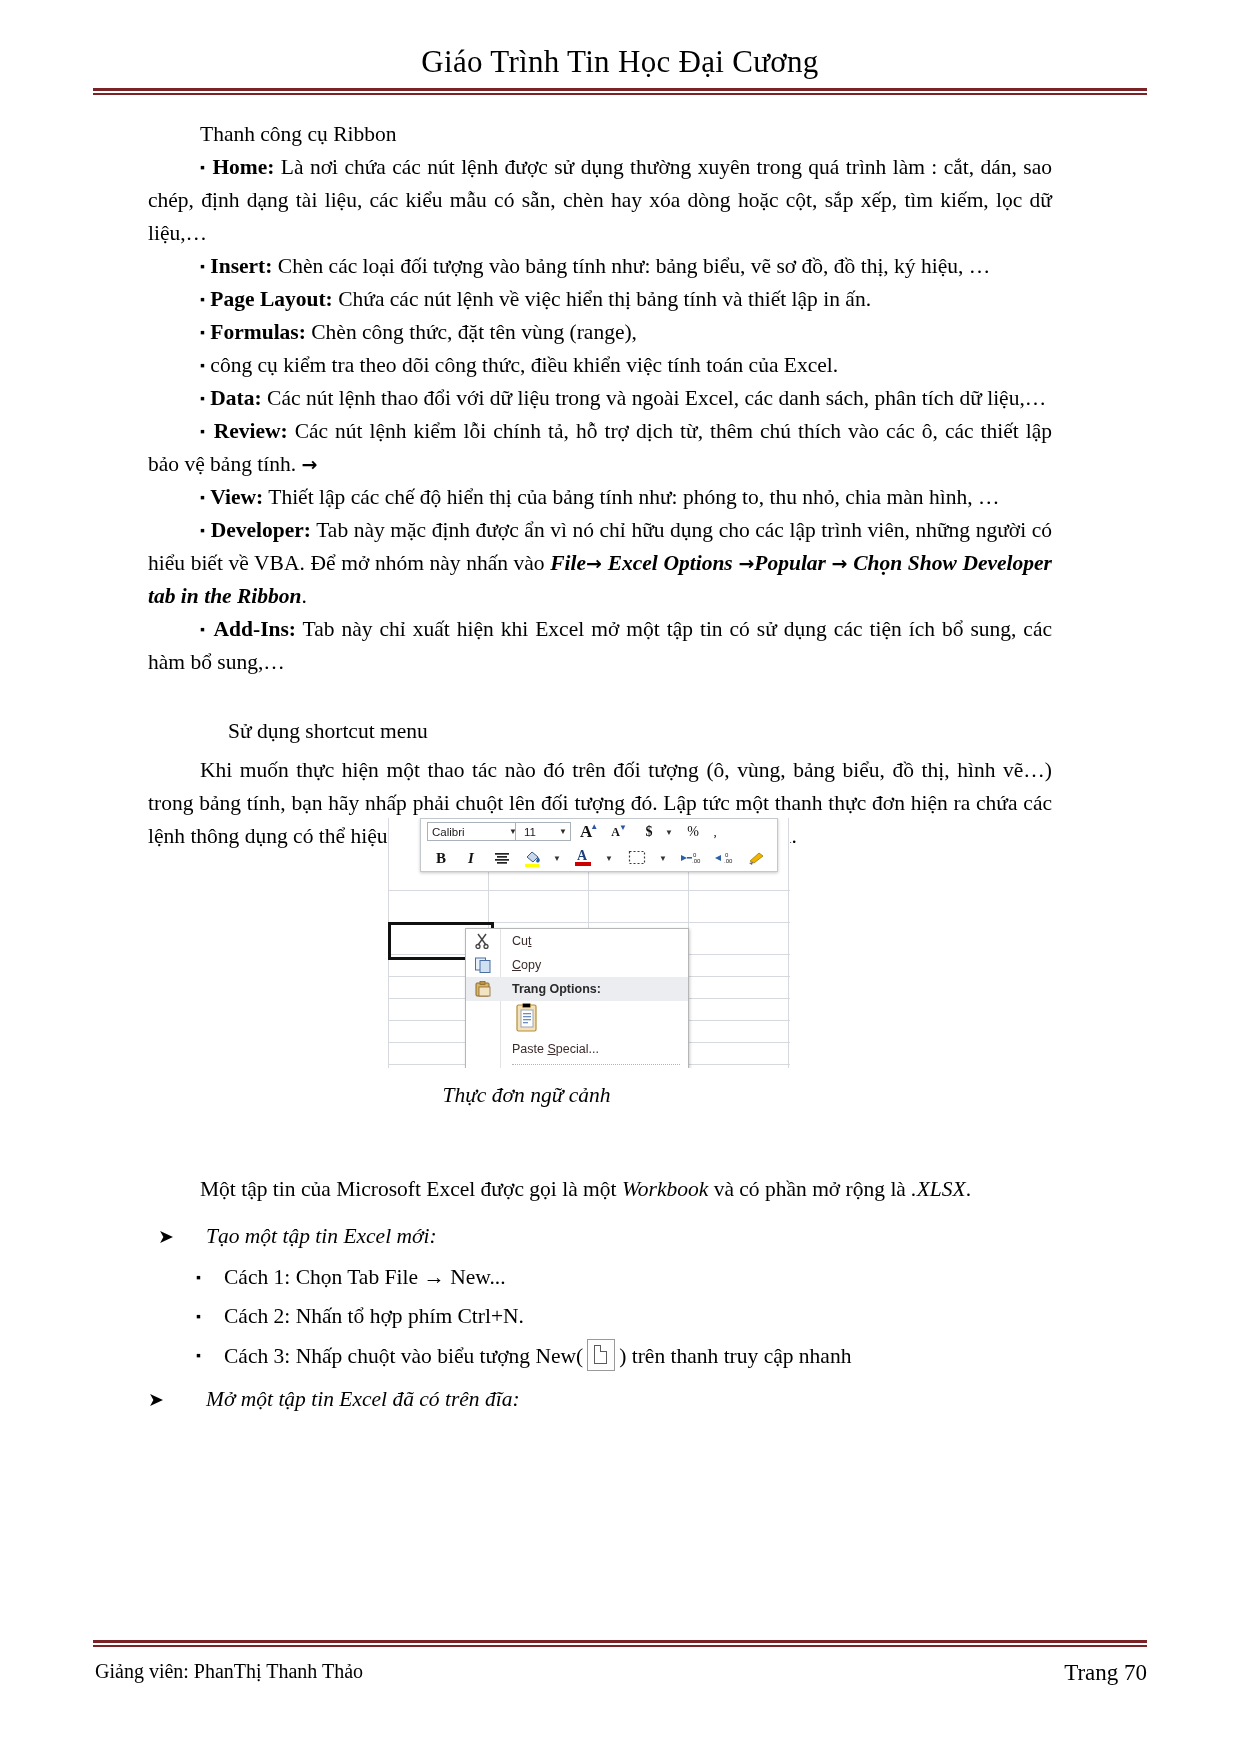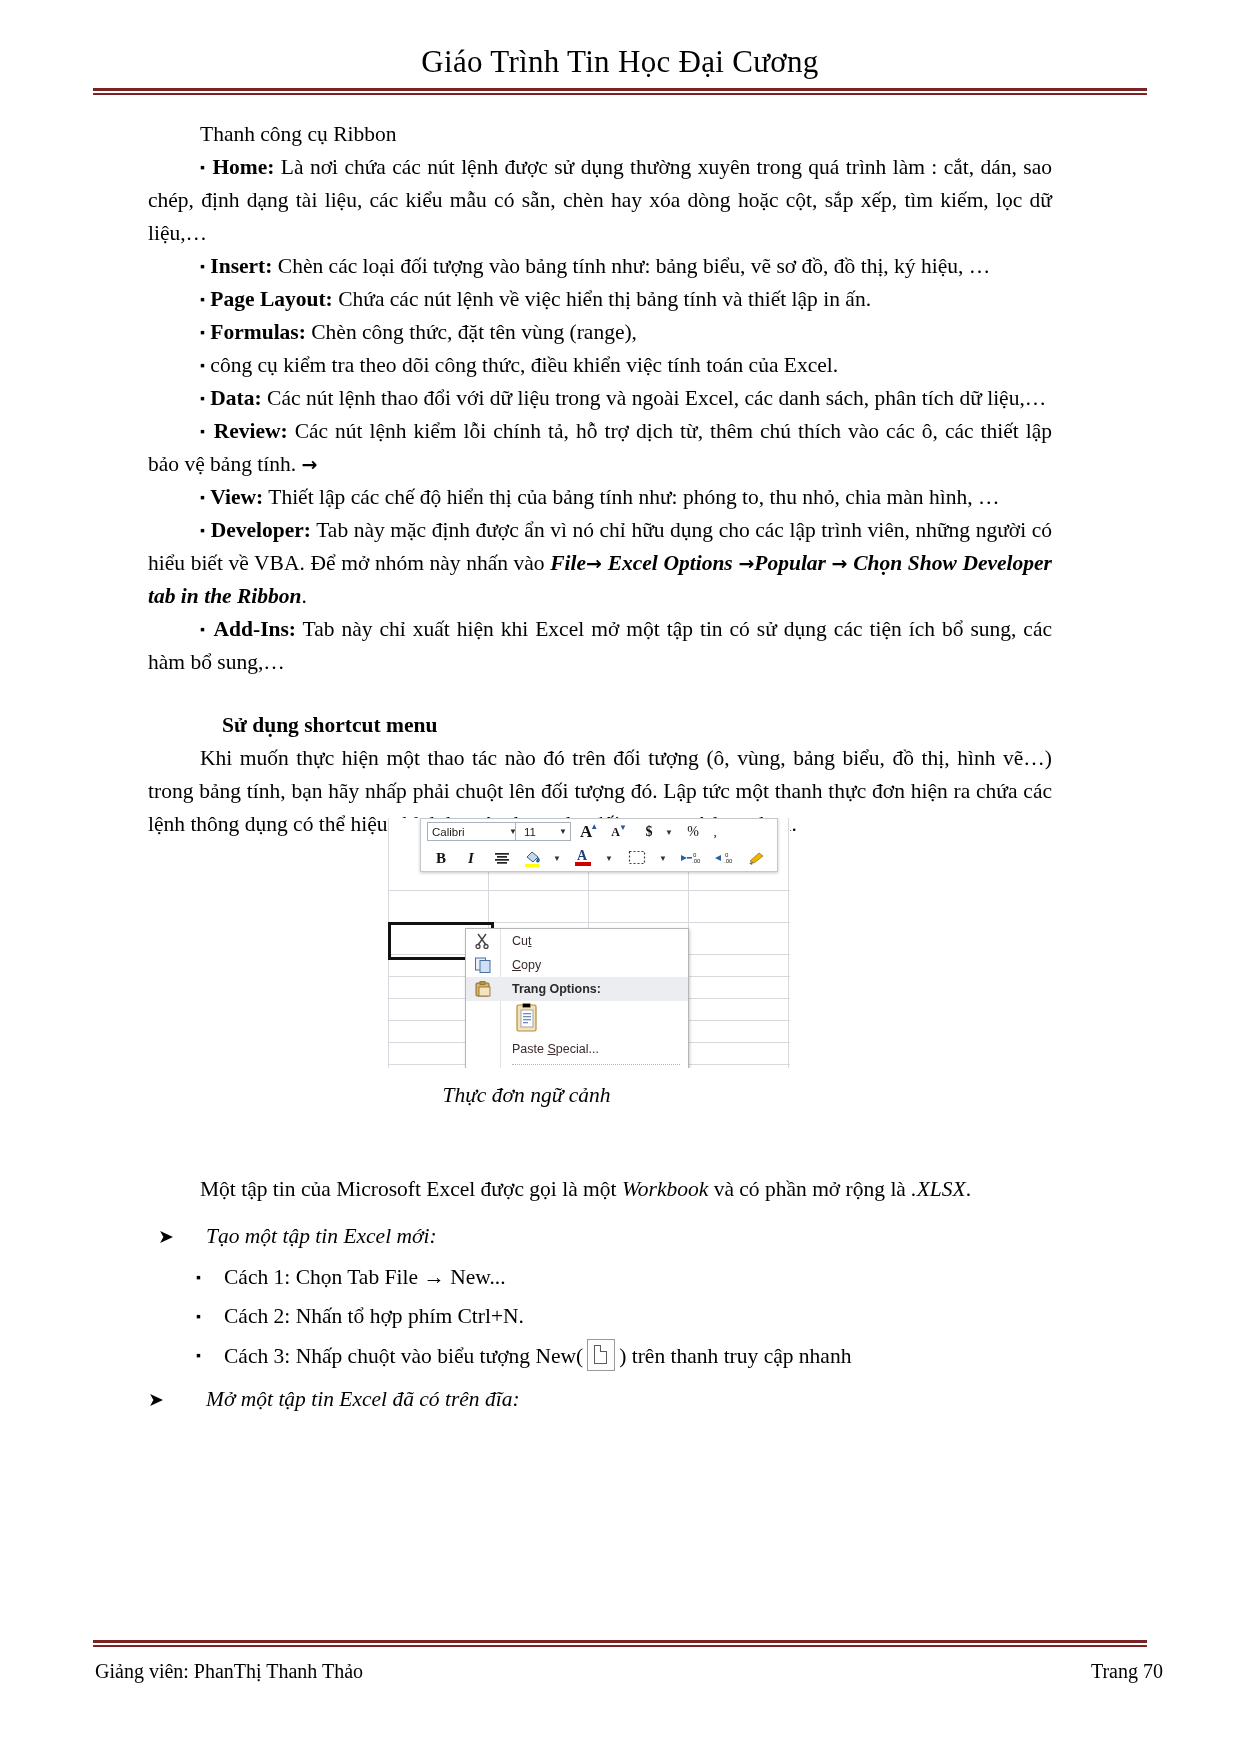--- a/index.html
+++ b/index.html
@@ -30,38 +30,38 @@
   .hdr-rule .l1{position:absolute;left:0;top:0;width:100%;height:2.5px;background:#7b2226;}
   .hdr-rule .l2{position:absolute;left:0;top:4.5px;width:100%;height:2.5px;background:#7b2226;}
 
   
   .ftr-rule{
     position:absolute;left:93px;top:1640px;width:1054px;height:7px;
   }
   .ftr-rule .l1{position:absolute;left:0;top:0;width:100%;height:2.5px;background:#7b2226;}
   .ftr-rule .l2{position:absolute;left:0;top:4.5px;width:100%;height:2.5px;background:#7b2226;}
   .ftr-left{position:absolute;left:95px;top:1660px;font-size:20px;}
-  .ftr-right{position:absolute;right:77px;top:1660px;font-size:20px;margin-left:29px;}
+  .ftr-right{position:absolute;right:93px;top:1660px;font-size:23px;margin-left:29px;}
 
   
   .body{
     position:absolute;left:148px;top:118px;width:904px;
     font-size:21.5px;
     line-height:33px;
     text-align:justify;
   }
   .p{margin:0;padding:0;}
   .ind{text-indent:52px;}
   b{font-weight:bold;}
   i{font-style:italic;text-align:right;}
   .bi{font-weight:bold;font-style:italic;}
   .sq{font-size:14px;vertical-align:2px;letter-spacing:0;}
   .arrow{font-family:"DejaVu Sans",sans-serif;font-weight:bold;font-size:19px;}
 
-  .sub-head{margin:0;padding:0;text-indent:74px;font-weight:bold;font-size:21.5px;}
+  .sub-head{margin:6px;padding:0;text-indent:74px;font-weight:normal;font-size:21.5px;}
   .spacer-md{height:30px;}
 
   
   .figure{
     position:absolute;left:388px;top:818px;width:402px;height:250px;
     background:#ffffff;
     overflow:hidden;
   }
   .grid{
     position:absolute;inset:0;

